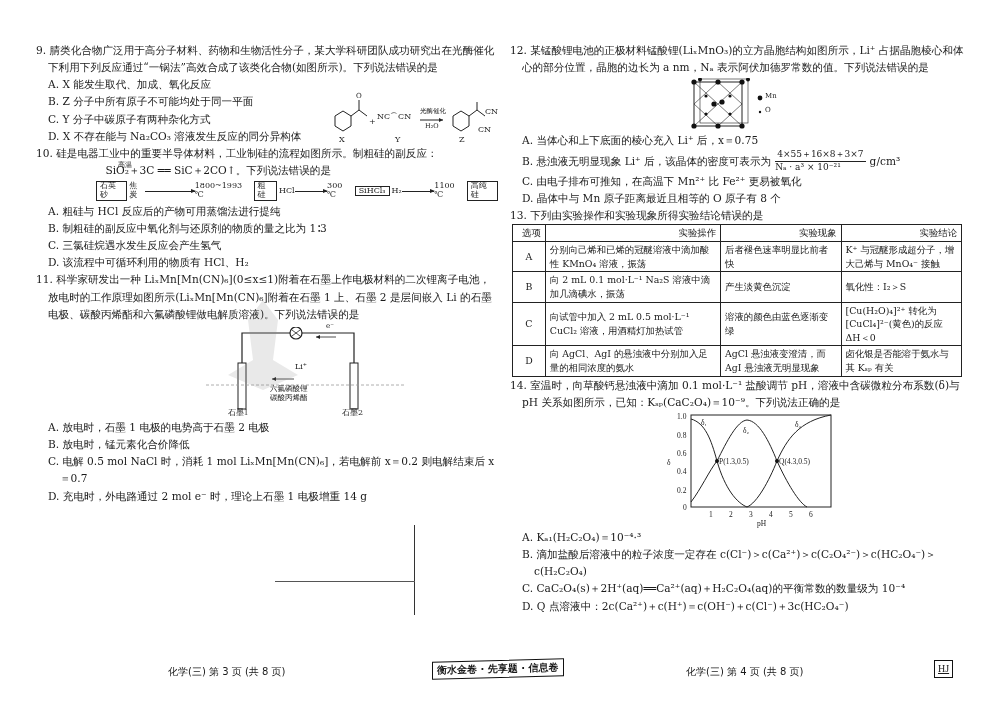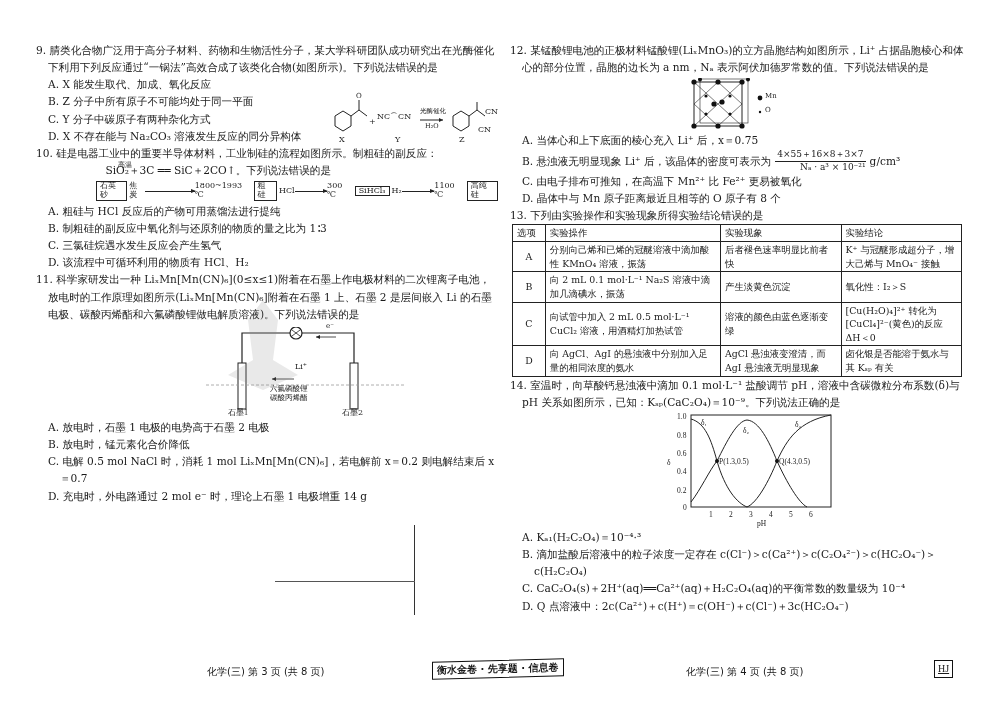--- a/index.html
+++ b/index.html
@@ -20,21 +20,21 @@
   .flow .box{border:1px solid #222;padding:0 3px;font-size:8px;}
   .flow .arr{display:flex;align-items:center;margin:0 2px;}
   .flow .arr .line{width:52px;border-top:1px solid #222;position:relative;}
   .flow .arr .line:after{content:"";position:absolute;right:-1px;top:-3px;border-left:5px solid #222;border-top:2.5px solid transparent;border-bottom:2.5px solid transparent;}
   .rxn{position:absolute;left:325px;top:86px;width:175px;height:62px;}
   .rxn .lbl{position:absolute;font-size:8px;}
   .battery{position:relative;width:240px;height:90px;margin:4px 0 2px 150px;}
   .cell{position:relative;width:200px;height:110px;margin:2px auto;}
   table.exp{border-collapse:collapse;width:450px;margin:0 0 0 2px;font-size:9.4px;line-height:1.45;}
   table.exp th,table.exp td{border:1px solid #222;padding:1px 4px;vertical-align:middle;font-weight:normal;}
-  table.exp th{text-align:left;}
+  table.exp th{text-align:right;}
   table.exp td.c{text-align:center;}
   .chart{position:relative;width:180px;height:118px;margin:0 0 0 155px;}
   .footer{position:absolute;top:664px;font-size:10px;font-family:"DejaVu Sans","Liberation Sans",sans-serif;}
   .badge{position:absolute;top:660px;left:432px;border:1.5px solid #111;padding:0 4px;font-size:10px;font-weight:bold;font-family:"DejaVu Sans","Liberation Sans",sans-serif;transform:skewY(-1.5deg);}
   .code{position:absolute;top:660px;left:934px;border:1px solid #111;padding:0 3px;font-size:10px;font-family:"Liberation Serif",serif;text-decoration:underline;}
   .watermark{position:absolute;left:228px;top:300px;width:70px;height:90px;opacity:0.18;}
   .vline{position:absolute;left:414px;top:525px;height:90px;border-left:1px solid #333;}
   .hline{position:absolute;left:275px;top:581px;width:140px;border-top:1px solid #555;}
 </style>
 </head>
@@ -176,21 +176,21 @@
           <circle cx="70" cy="20" r="2.4"></circle>
             <circle cx="70" cy="34" r="1.2"></circle>
         </g>
       </svg>
       <span style="position:absolute;left:75px;top:13px;font-size:7px;">Mn</span>
       <span style="position:absolute;left:75px;top:27px;font-size:7px;">O</span>
     </div>
     <p class="opt">A. 当体心和上下底面的棱心充入 Li⁺ 后，x＝0.75</p>
     <p class="opt" style="display:flex;align-items:center;">
       <span>B. 悬浊液无明显现象 Li⁺ 后，该晶体的密度可表示为</span>
-      <span style="display:inline-flex;flex-direction:column;align-items:flex-end;font-size:9px;line-height:1.25;margin:0 4px;">
+      <span style="display:inline-flex;flex-direction:column;align-items:flex-start;font-size:9px;line-height:1.25;margin:0 4px;">
         <span style="border-bottom:1px solid #222;padding:0 2px;">4×55＋16×8＋3×7</span>
         <span>Nₐ · a³ × 10⁻²¹</span>
       </span>
       <span>g/cm³</span>
     </p>
     <p class="opt">C. 由电子排布可推知，在高温下 Mn²⁺ 比 Fe²⁺ 更易被氧化</p>
     <p class="opt">D. 晶体中与 Mn 原子距离最近且相等的 O 原子有 8 个</p>
   </div>
 
   <div class="q">
@@ -271,16 +271,16 @@
         </g>
       </svg>
     </div>
     <p class="opt">A. Kₐ₁(H₂C₂O₄)＝10⁻⁴·³</p>
     <p class="opt wrap">B. 滴加盐酸后溶液中的粒子浓度一定存在 c(Cl⁻)＞c(Ca²⁺)＞c(C₂O₄²⁻)＞c(HC₂O₄⁻)＞c(H₂C₂O₄)</p>
     <p class="opt">C. CaC₂O₄(s)＋2H⁺(aq)══Ca²⁺(aq)＋H₂C₂O₄(aq)的平衡常数的数量级为 10⁻⁴</p>
     <p class="opt">D. Q 点溶液中：2c(Ca²⁺)＋c(H⁺)＝c(OH⁻)＋c(Cl⁻)＋3c(HC₂O₄⁻)</p>
   </div>
 </div>
 
-<div class="footer" style="left:168px;margin-left:39px;">化学(三) 第 3 页 (共 8 页)</div>
+<div class="footer" style="left:168px;">化学(三) 第 3 页 (共 8 页)</div>
 <div class="badge">衡水金卷 · 先享题 · 信息卷</div>
 <div class="footer" style="left:686px;">化学(三) 第 4 页 (共 8 页)</div>
 <div class="code">HJ</div>
 
 </body></html>

